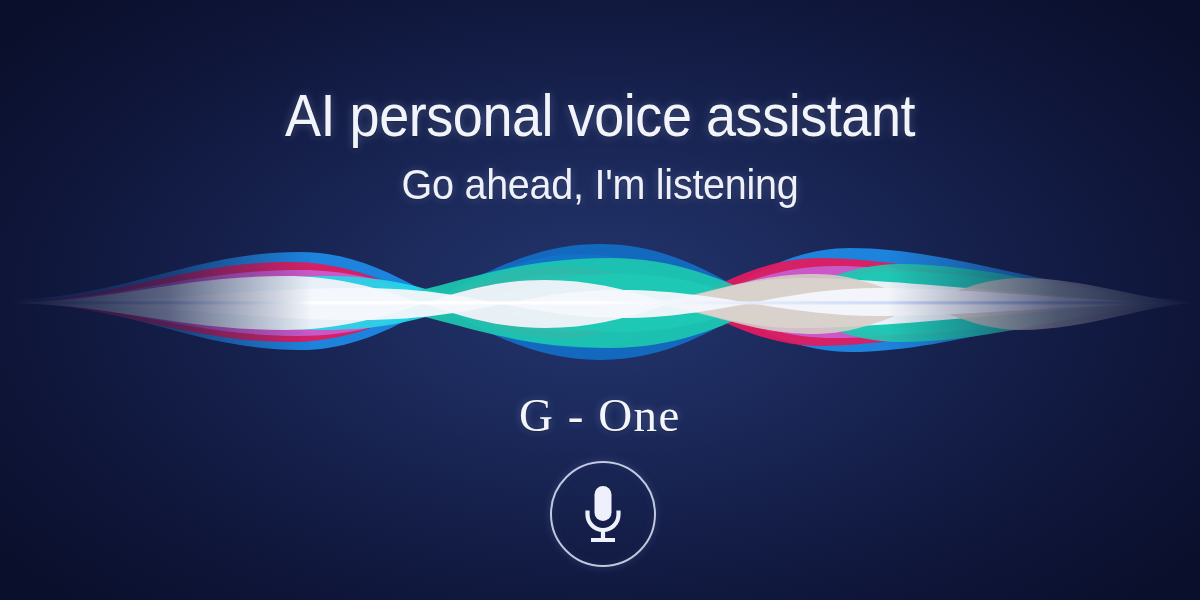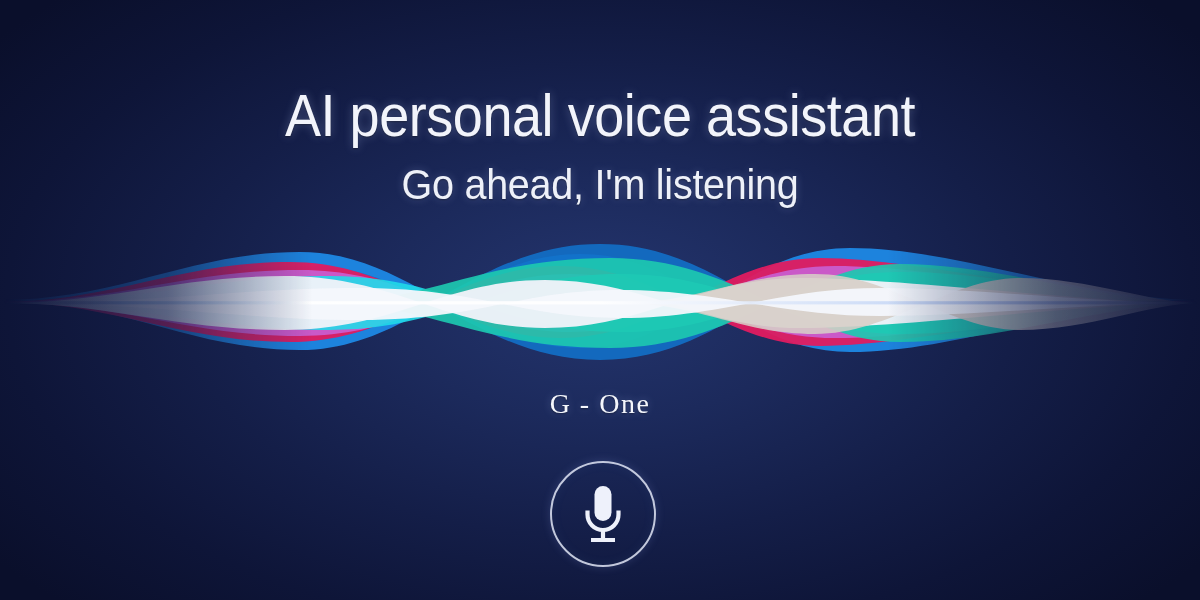--- a/index.html
+++ b/index.html
@@ -66,21 +66,21 @@
 
   
   #brand-name {
     position: absolute;
     top: 388px;
     left: 0;
     width: 1200px;
     text-align: center;
     color: #f4f6fc;
     font-family: "Liberation Serif", "DejaVu Serif", serif;
-    font-size: 28px;
+    font-size: 47px;
     letter-spacing: 1.5px;
     text-shadow: 0 0 8px rgba(180,198,255,.32), 0 1px 2px rgba(0,0,0,.4);
     z-index: 5;
   }
 
   
   #mic-button {
     position: absolute;
     left: 550px;
     top: 461px;

